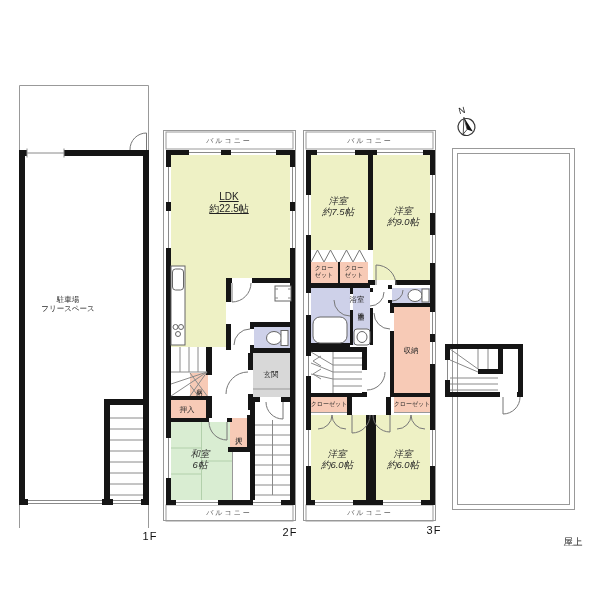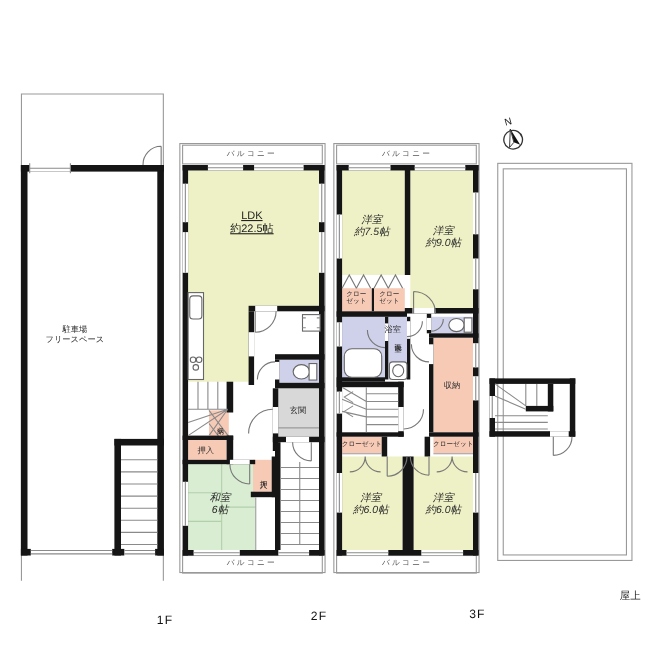--- a/index.html
+++ b/index.html
@@ -6,21 +6,21 @@
   #canvas{position:relative;width:600px;height:600px;background:#fff;overflow:hidden;
           font-family:"Liberation Sans",sans-serif;}
   svg{position:absolute;left:0;top:0;}
   .lbl{position:absolute;transform:translate(-50%,-50%);text-align:center;color:#222;
        white-space:nowrap;line-height:1.2;font-family:"Liberation Sans",sans-serif;}
   .v{writing-mode:vertical-rl;text-orientation:upright;letter-spacing:1px;}
   .room{font-size:9.5px;color:#2a2a2a;font-style:italic;}
   .small{font-size:7.5px;color:#2a2a2a;}
   .tiny{font-size:6px;color:#2a2a2a;}
   .balc{font-size:7px;color:#555;letter-spacing:2px;}
-  .flr{font-size:11px;color:#111;letter-spacing:1px;margin-top:28px;}
+  .flr{font-size:11px;color:#111;letter-spacing:1px;}
   .wall{fill:#151515;}
   .win{fill:#ffffff;}
   .thin{stroke:#8a8a8a;stroke-width:1;fill:none;}
   .thin2{stroke:#999;stroke-width:1;fill:none;}
   .arc{stroke:#777;stroke-width:1;fill:none;}
   .fix{stroke:#666;stroke-width:1;fill:#fff;}
   .tat{stroke:#b2d0ab;stroke-width:1;}
 </style>
 </head>
 <body>

